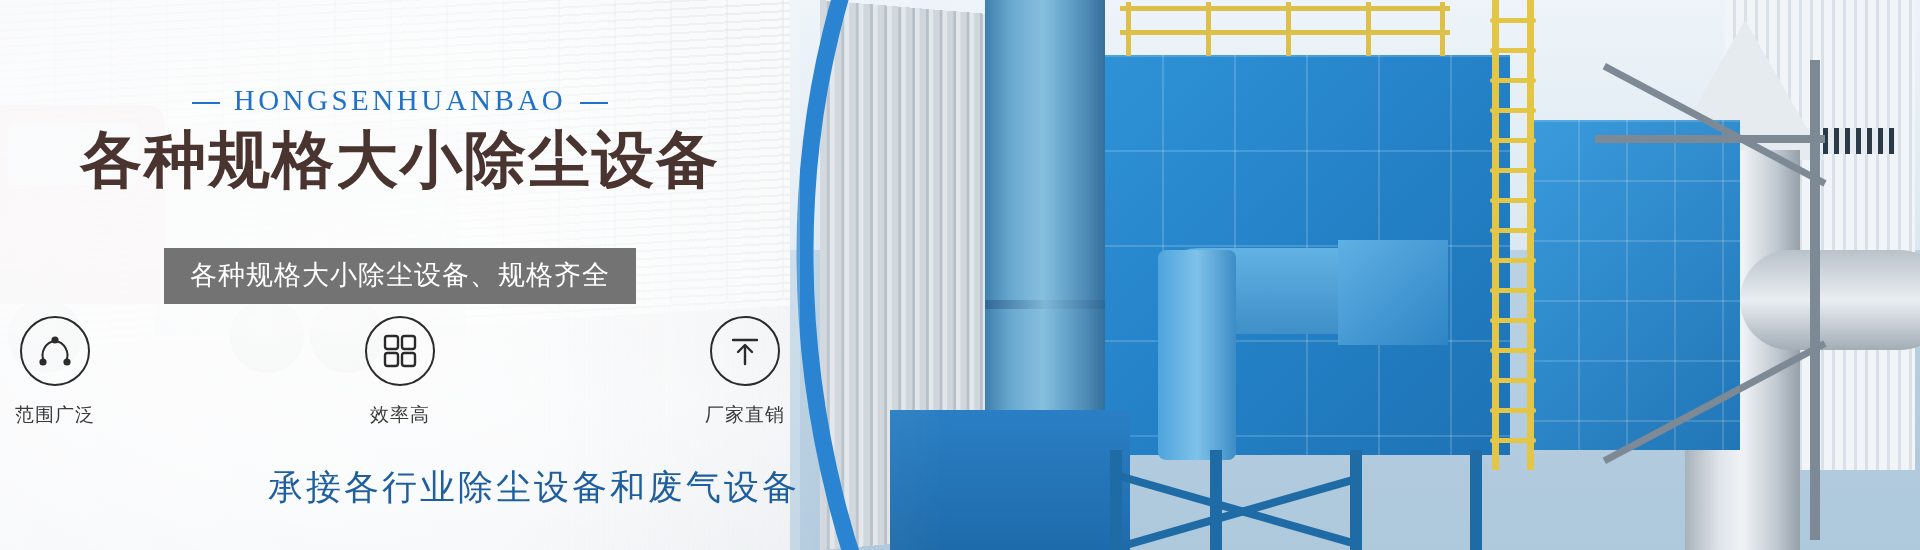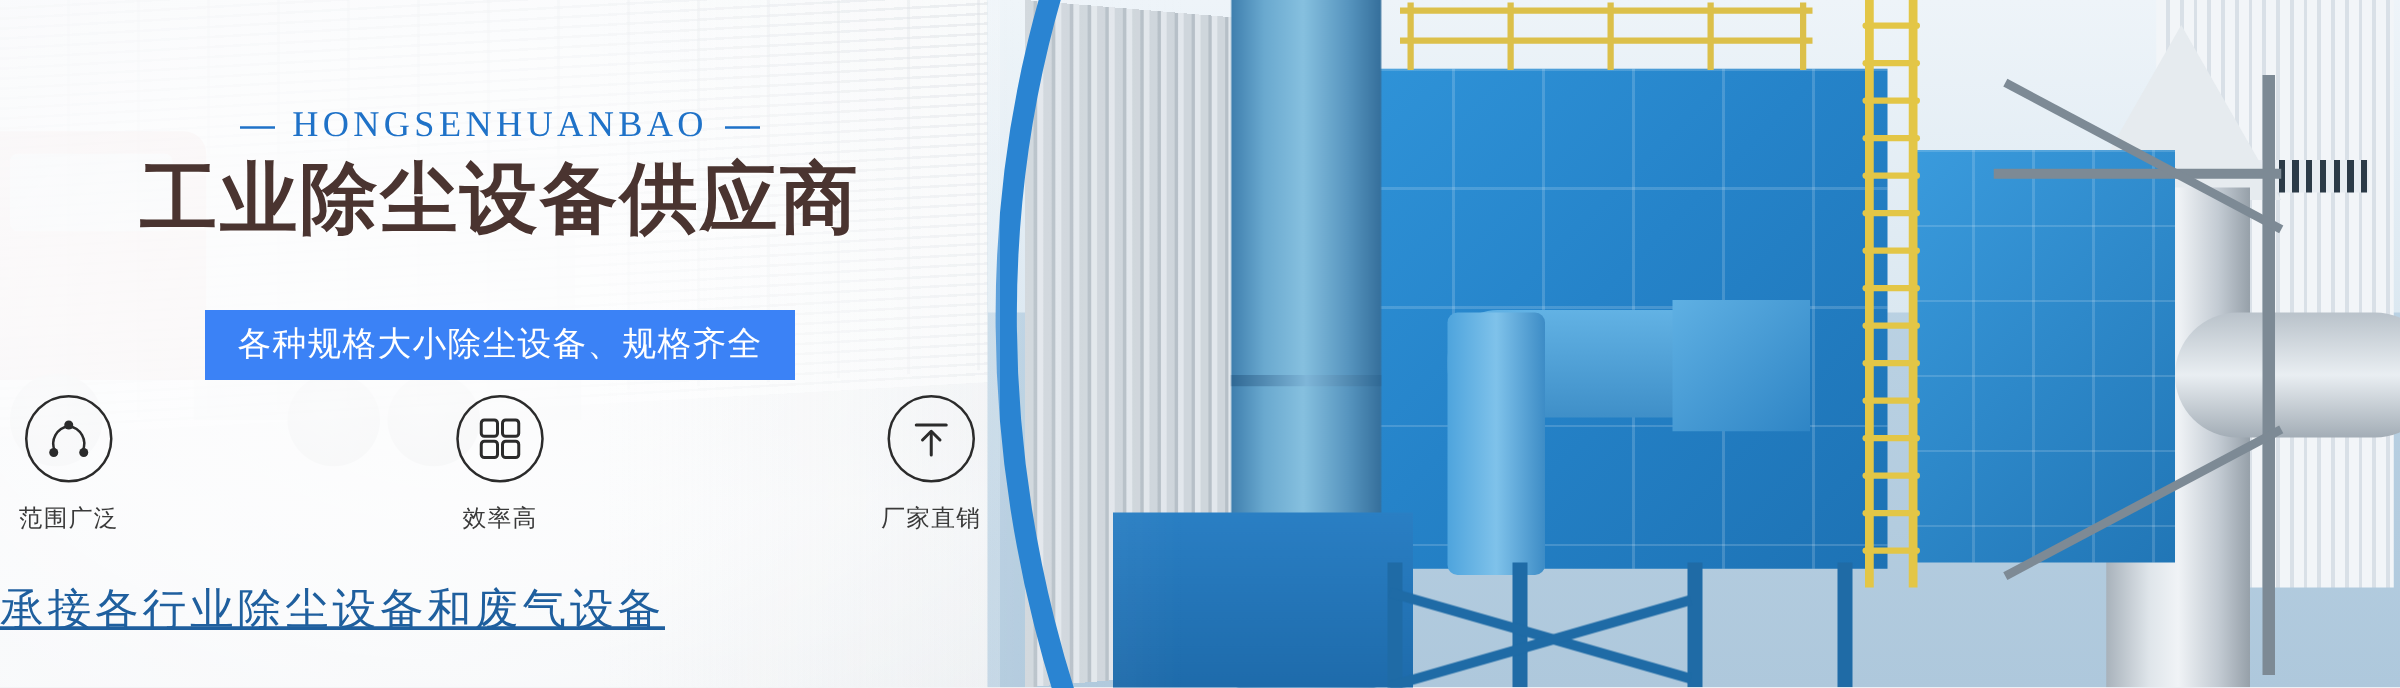--- a/index.html
+++ b/index.html
@@ -184,45 +184,44 @@
 
   .headline {
     position:absolute; top:110px; left:0; width:800px; text-align:center;
     font-size:62px; font-weight:bold; color:#4a3430;
     letter-spacing:2px; line-height:1.1; white-space:nowrap;
     text-shadow:0 2px 3px rgba(255,255,255,0.55);
   }
 
   .badge-wrap { position:absolute; top:232px; left:0; width:800px; text-align:center; }
   .badge {
-    display:inline-block; background:#3b82f6; color:#ffffff;
+    display:inline-block; background:#737373; color:#ffffff;
     font-size:27px; letter-spacing:1px; padding:9px 26px 11px 26px;
     white-space:nowrap;
   }
 
   .features {
     position:absolute; top:300px; left:0; width:800px;
     display:flex; justify-content:space-between; gap:50px;
   }
   .feature { width:110px; display:flex; flex-direction:column; align-items:center; }
   .circle {
     width:70px; height:70px; border-radius:50%; border:2.5px solid #2b2b2b;
     display:flex; align-items:center; justify-content:center;
     background:rgba(255,255,255,0.05);
   }
   .circle svg { display:block; }
   .feature-label {
     margin-top:16px; font-size:19px; color:#3a3a3a; letter-spacing:1px; white-space:nowrap;
   }
 
   .tagline {
-    position:absolute; top:448px; left:0; width:800px; text-align:left;
+    position:absolute; top:448px; left:0; width:800px; text-align:right;
     font-size:35px; color:#1f5f9e; letter-spacing:3px; white-space:nowrap;
     font-weight:500;
-    text-decoration:underline;
   }
 </style>
 </head>
 <body>
 
 <div class="banner">
 
   <div class="left-bg">
     <div class="warehouse-roof"></div>
     <div class="warehouse"></div>
@@ -324,21 +323,21 @@
   </div>
 
   <div class="left-mask"></div>
 
   <div class="content">
 
     <div class="eyebrow">
       <span class="dash"></span><span>HONGSENHUANBAO</span><span class="dash"></span>
     </div>
 
-    <div class="headline">工业除尘设备供应商</div>
+    <div class="headline">各种规格大小除尘设备</div>
 
     <div class="badge-wrap">
       <span class="badge">各种规格大小除尘设备、规格齐全</span>
     </div>
 
     <div class="features">
 
       <div class="feature">
         <div class="circle">
           <svg width="40" height="40" viewBox="0 0 40 40">

